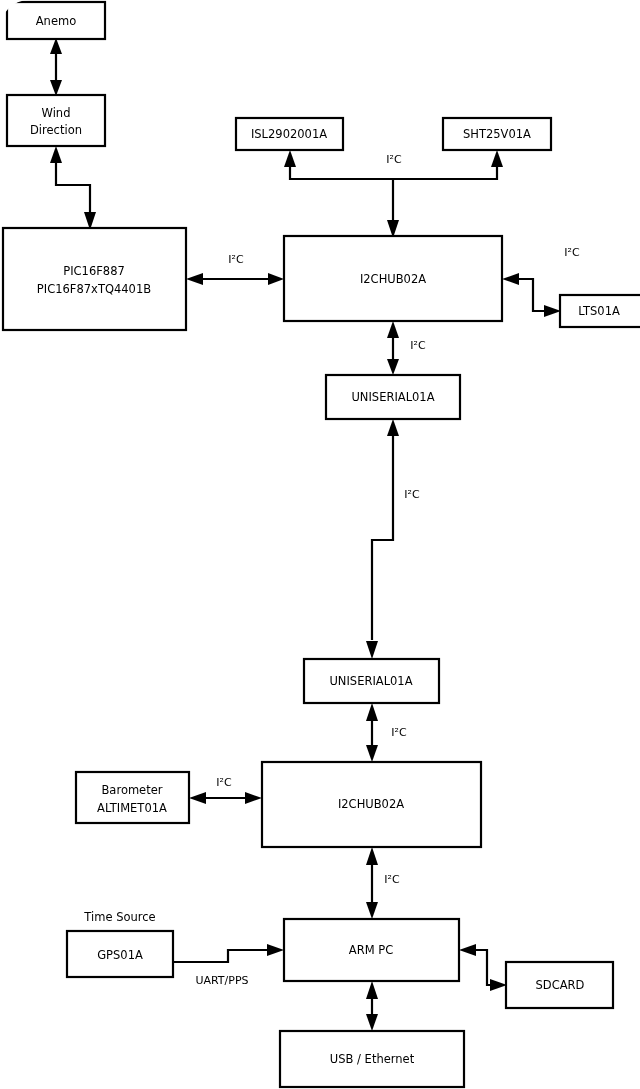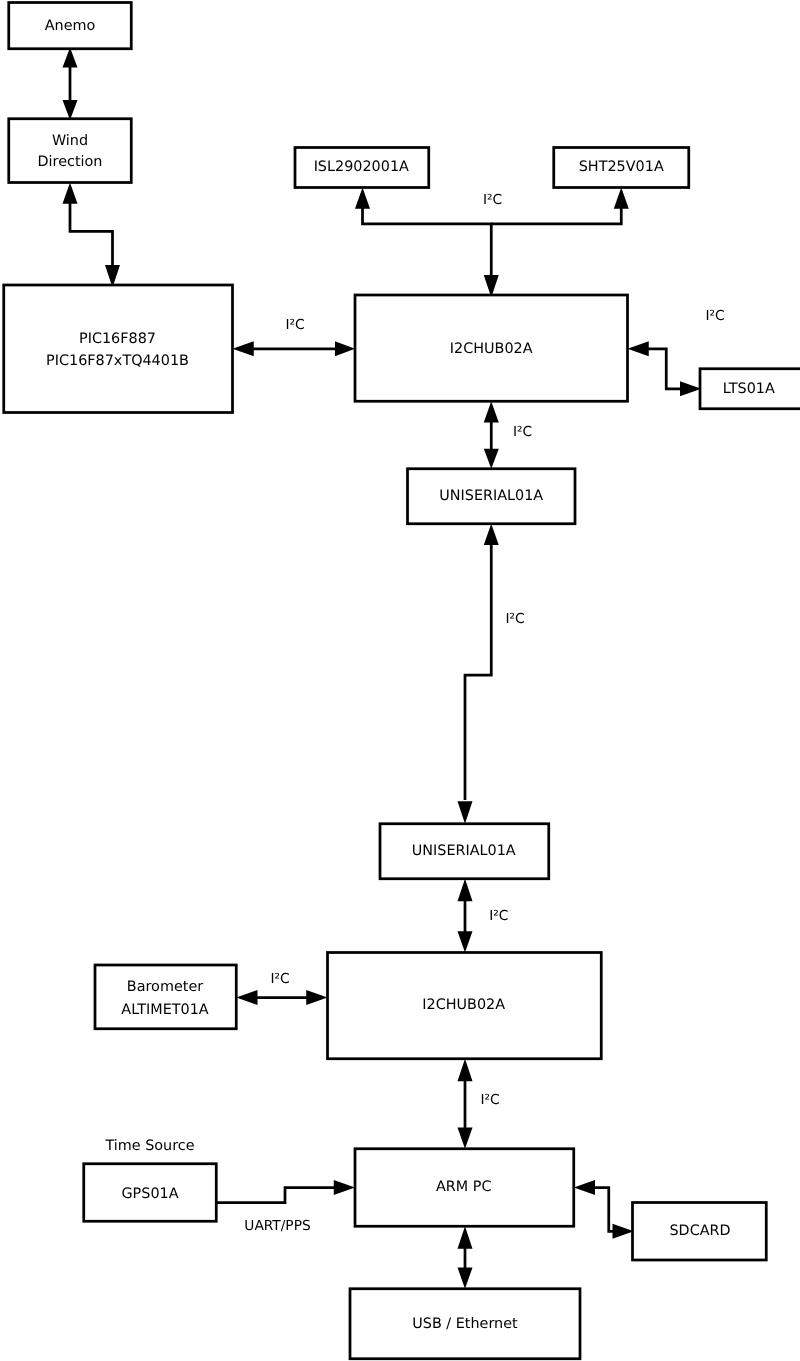--- a/index.html
+++ b/index.html
@@ -7,20 +7,21 @@
     padding: 0;
     background: #ffffff;
   }
   #diagram-root {
     position: relative;
     width: 640px;
     height: 1089px;
     background: #ffffff;
     font-family: "DejaVu Sans", "Liberation Sans", sans-serif;
     overflow: hidden;
+    border-radius: 29px;
   }
   svg#diagram-svg {
     position: absolute;
     top: 0;
     left: 0;
     width: 640px;
     height: 1089px;
     display: block;
   }
   .node-rect {

